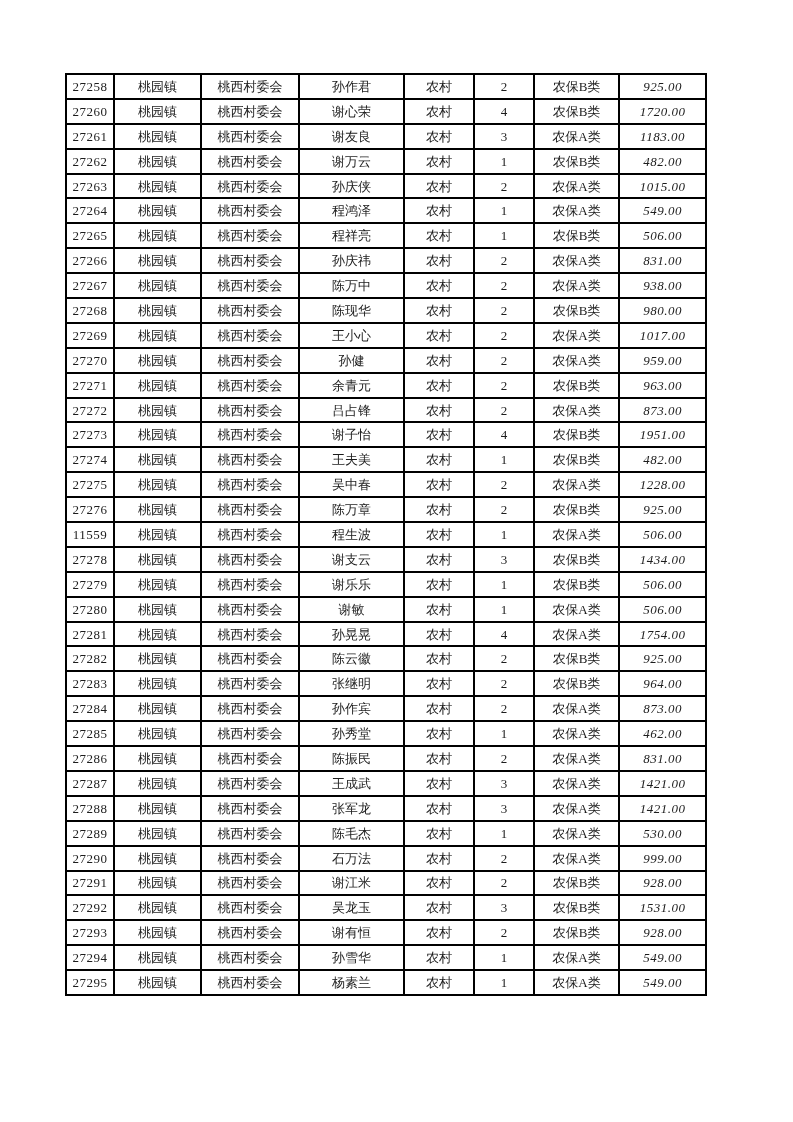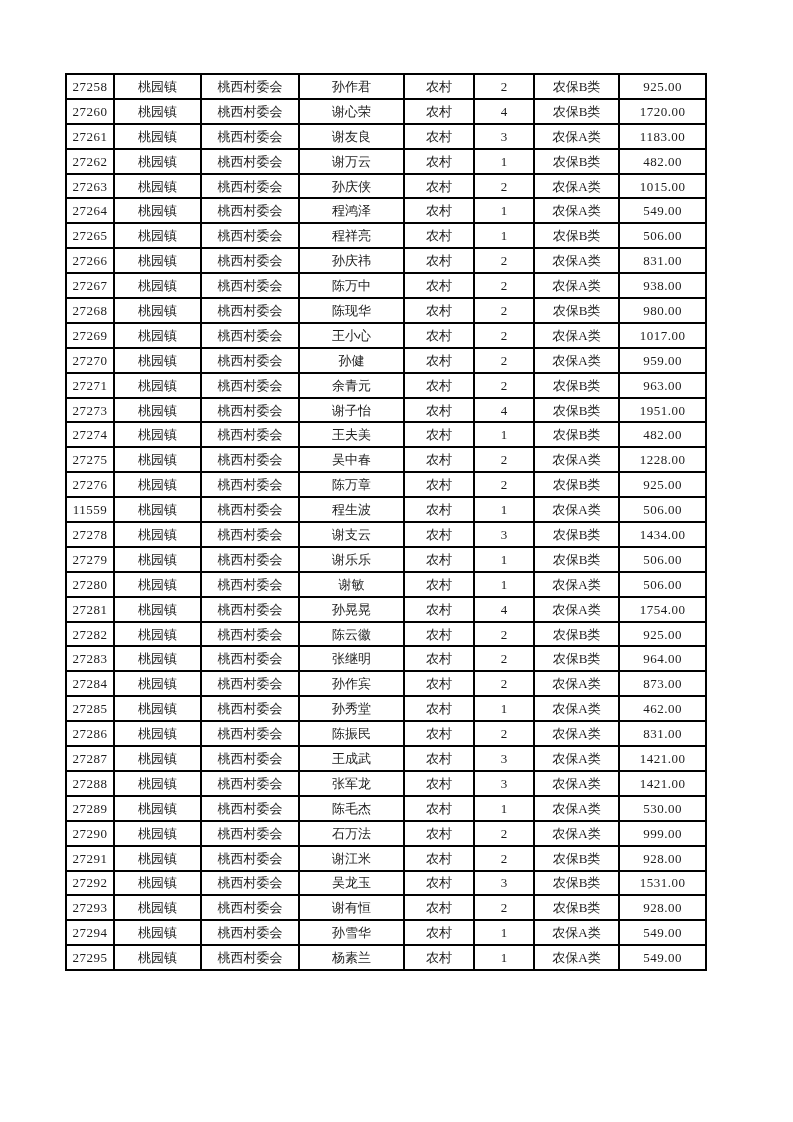--- a/index.html
+++ b/index.html
@@ -42,21 +42,21 @@
   }
   .col-id       { width: 48px;  }
   .col-town     { width: 87px;  }
   .col-village  { width: 98px; margin-left: 21px;  }
   .col-name     { width: 105px; margin-left: 48px; }
   .col-type     { width: 70px; margin-top: 20px;  }
   .col-count    { width: 60px;  }
   .col-category { width: 85px;  }
   .col-amount   { width: 87px;  }
   td.col-id     { letter-spacing: 0.5px; }
-  td.col-amount { letter-spacing: 0.5px; }
+  td.col-amount { letter-spacing: 0.5px; font-style: italic; }
 </style>
 </head>
 <body>
 
 <div class="page">
   <div class="sheet">
     <table class="roster">
       <colgroup>
         <col class="col-id">
         <col class="col-town">
@@ -192,20 +192,30 @@
             <td class="col-id">27271</td>
             <td class="col-town">桃园镇</td>
             <td class="col-village">桃西村委会</td>
             <td class="col-name">余青元</td>
             <td class="col-type">农村</td>
             <td class="col-count">2</td>
             <td class="col-category">农保B类</td>
             <td class="col-amount">963.00</td>
           </tr>
           <tr>
+            <td class="col-id">27272</td>
+            <td class="col-town">桃园镇</td>
+            <td class="col-village">桃西村委会</td>
+            <td class="col-name">吕占锋</td>
+            <td class="col-type">农村</td>
+            <td class="col-count">2</td>
+            <td class="col-category">农保A类</td>
+            <td class="col-amount">873.00</td>
+          </tr>
+          <tr>
             <td class="col-id">27273</td>
             <td class="col-town">桃园镇</td>
             <td class="col-village">桃西村委会</td>
             <td class="col-name">谢子怡</td>
             <td class="col-type">农村</td>
             <td class="col-count">4</td>
             <td class="col-category">农保B类</td>
             <td class="col-amount">1951.00</td>
           </tr>
           <tr>

